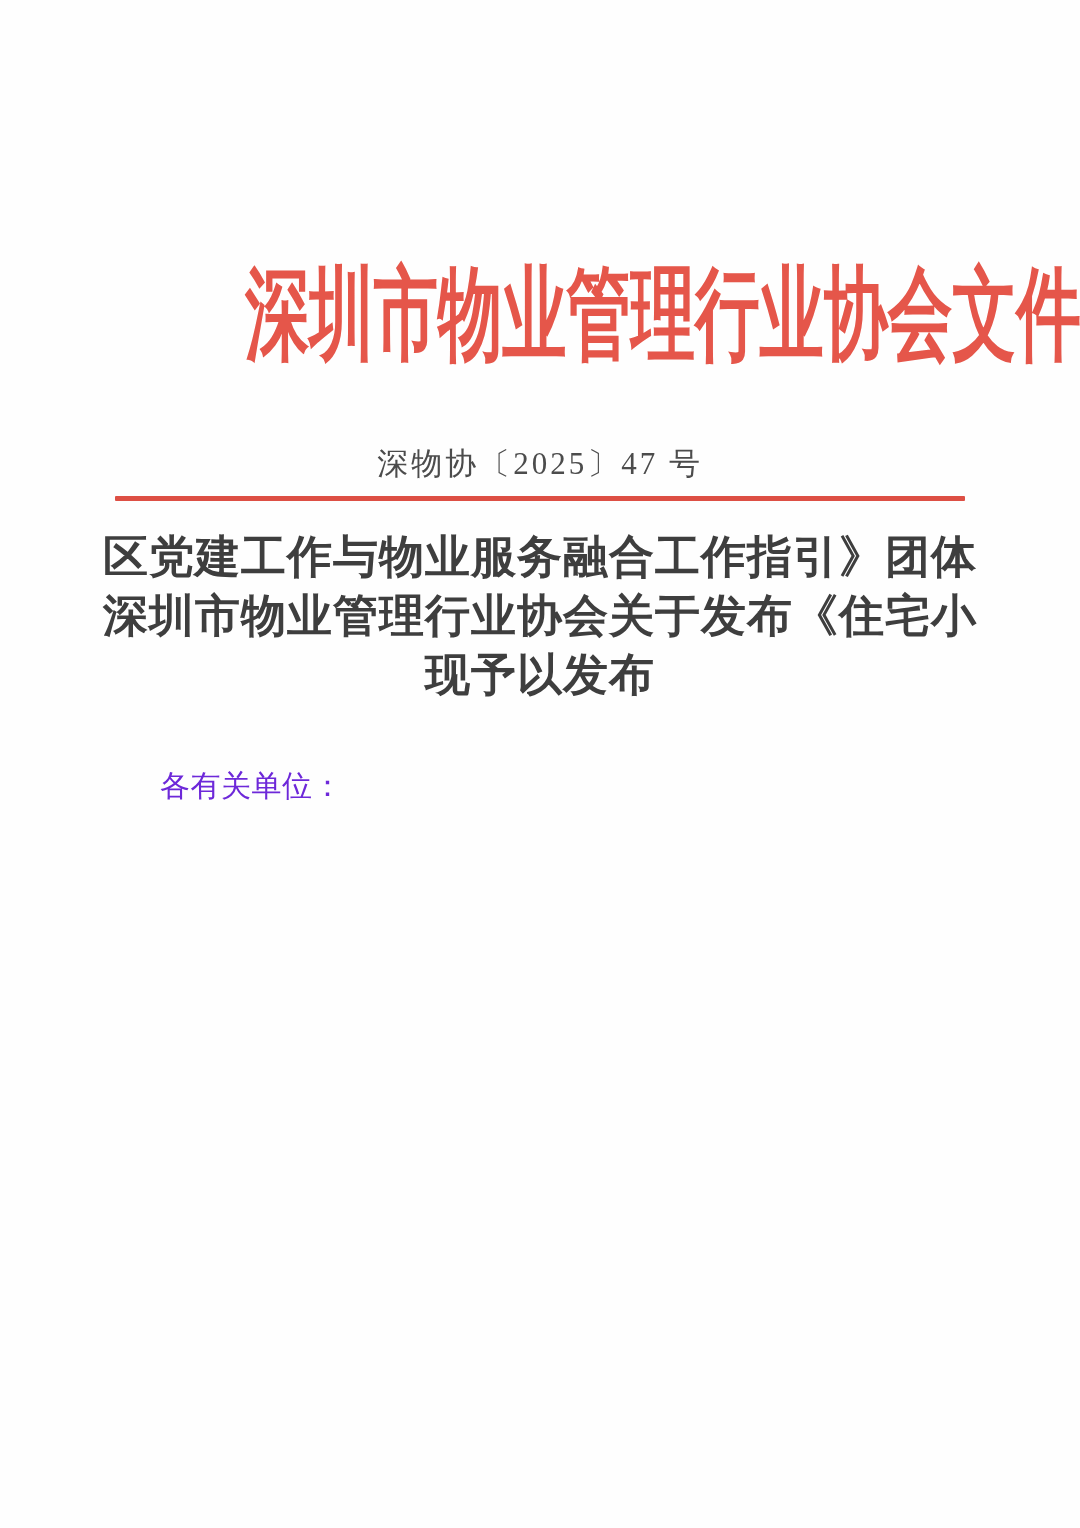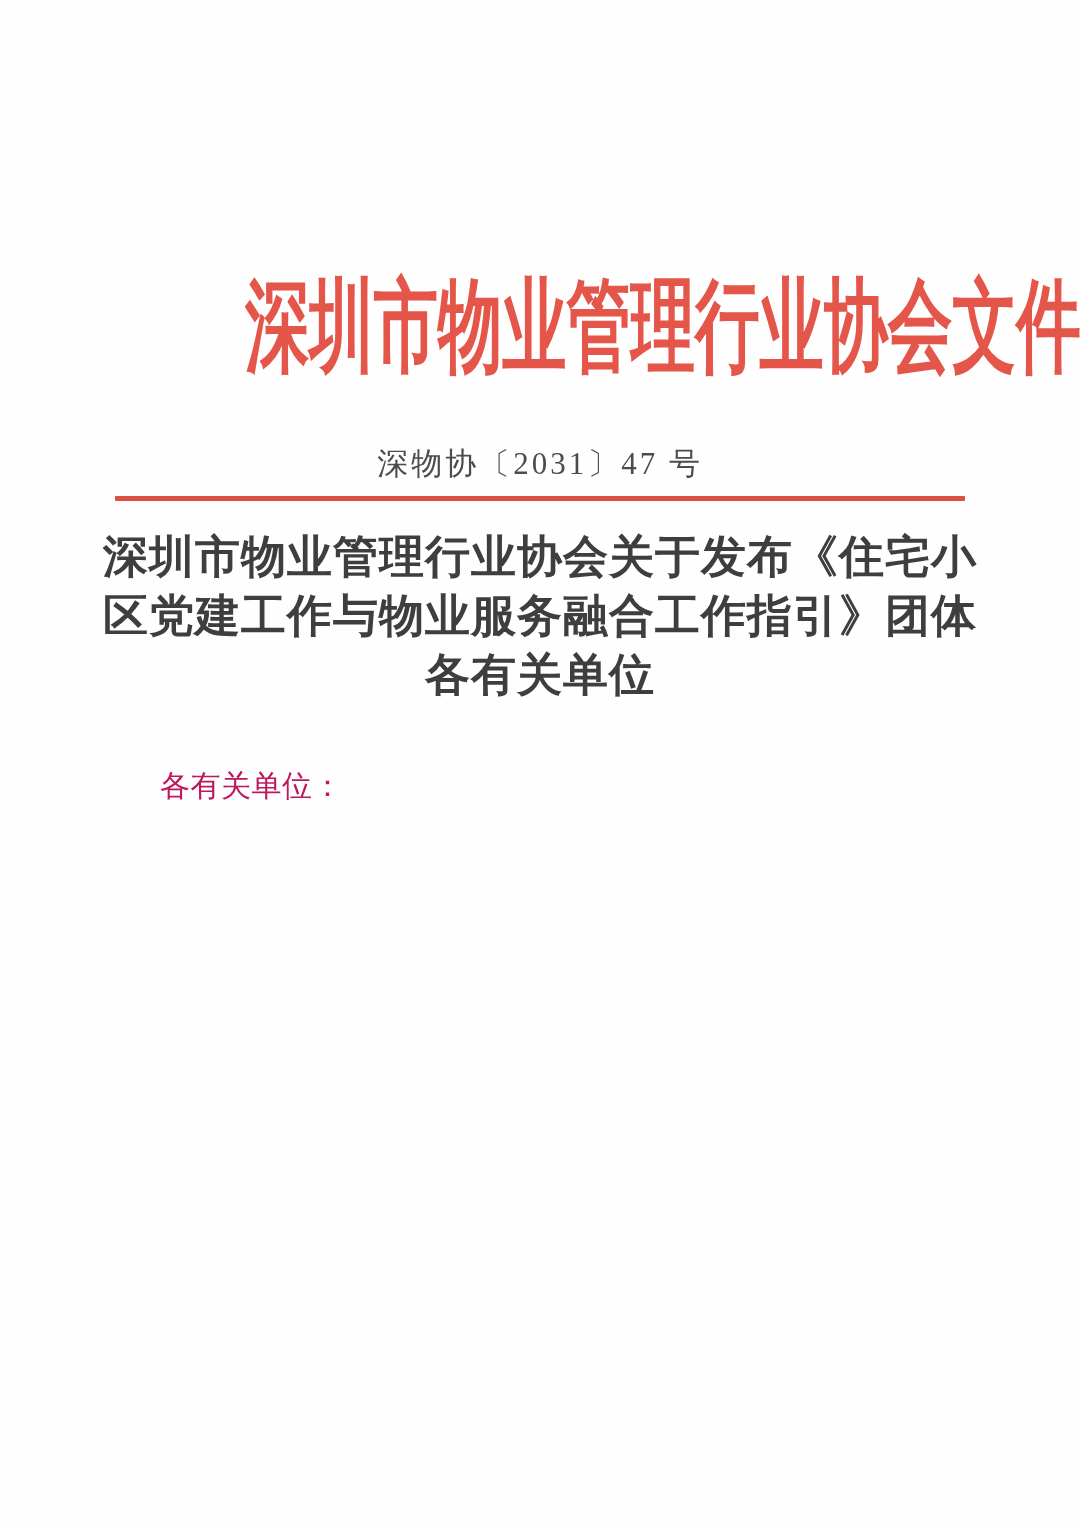--- a/index.html
+++ b/index.html
@@ -11,21 +11,21 @@
     position: relative;
     width: 1080px;
     height: 1528px;
     background: #fefefe;
     overflow: hidden;
     font-family: "Liberation Serif", "DejaVu Serif", serif;
   }
   
   .letterhead {
     position: absolute;
-    top: 264px;
+    top: 252px;
     left: 0;
     width: 1080px;
     text-align: center;
     white-space: nowrap;
   }
   .letterhead .inner {
     display: inline-block;
     font-size: 102px;
     line-height: 126px;
     font-weight: bold;
@@ -70,21 +70,21 @@
     letter-spacing: 1px;
   }
   
   .body-text {
     position: absolute;
     top: 757px;
     left: 160px;
     width: 762px;
     font-size: 30px;
     line-height: 57px;
-    color: #be185d;
+    color: #6d28d9;
     letter-spacing: 0.5px;
   }
   .body-text .salutation {
     text-align: left;
   }
   .body-text .paragraph {
     text-indent: 2em;
     text-align: justify;
   }
   .body-text .closing {
@@ -94,27 +94,27 @@
 </style>
 </head>
 <body>
 
 <div class="page">
 
   <div class="letterhead">
     <span class="inner">深圳市物业管理行业协会文件</span>
   </div>
 
-  <div class="doc-number">深物协〔2031〕47 号</div>
+  <div class="doc-number">深物协〔2025〕47 号</div>
 
   <div class="divider"></div>
 
   <div class="doc-title">
+    <div>区党建工作与物业服务融合工作指引》团体</div>
     <div>深圳市物业管理行业协会关于发布《住宅小</div>
-    <div>区党建工作与物业服务融合工作指引》团体</div>
-    <div>各有关单位</div>
+    <div>现予以发布</div>
   </div>
 
   <div class="body-text">
     <div class="salutation">各有关单位：</div>
   </div>
 
 </div>
 
 </body></html>

